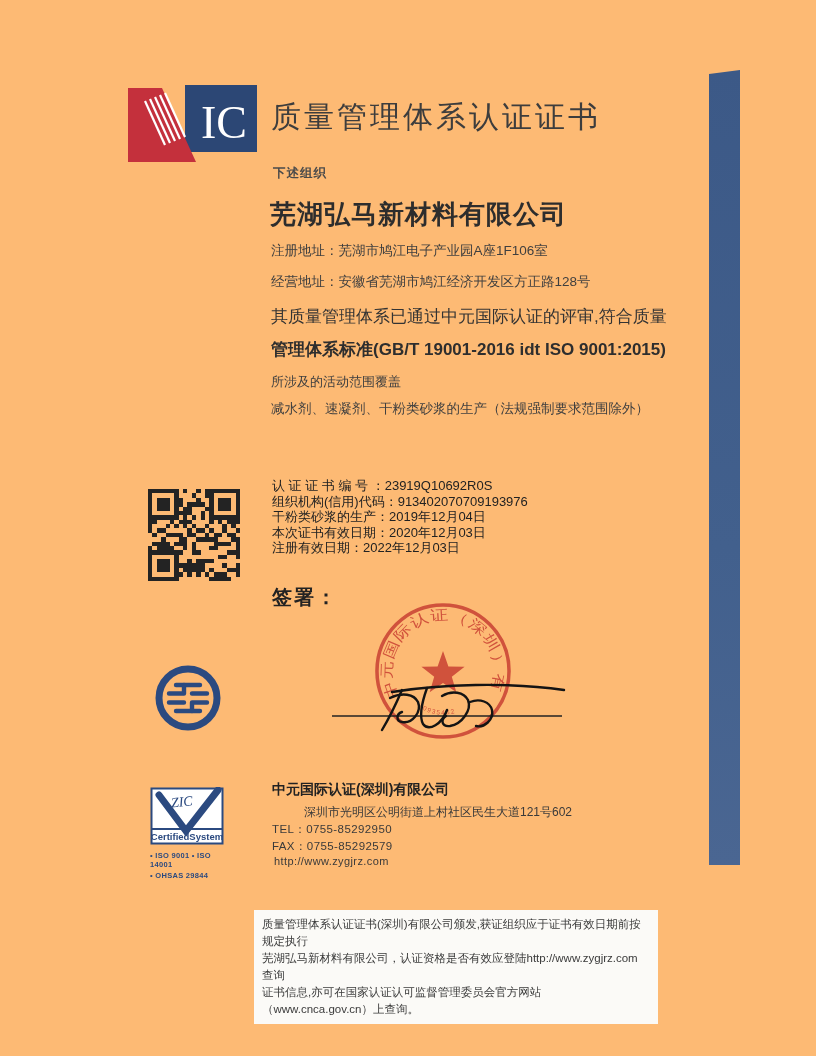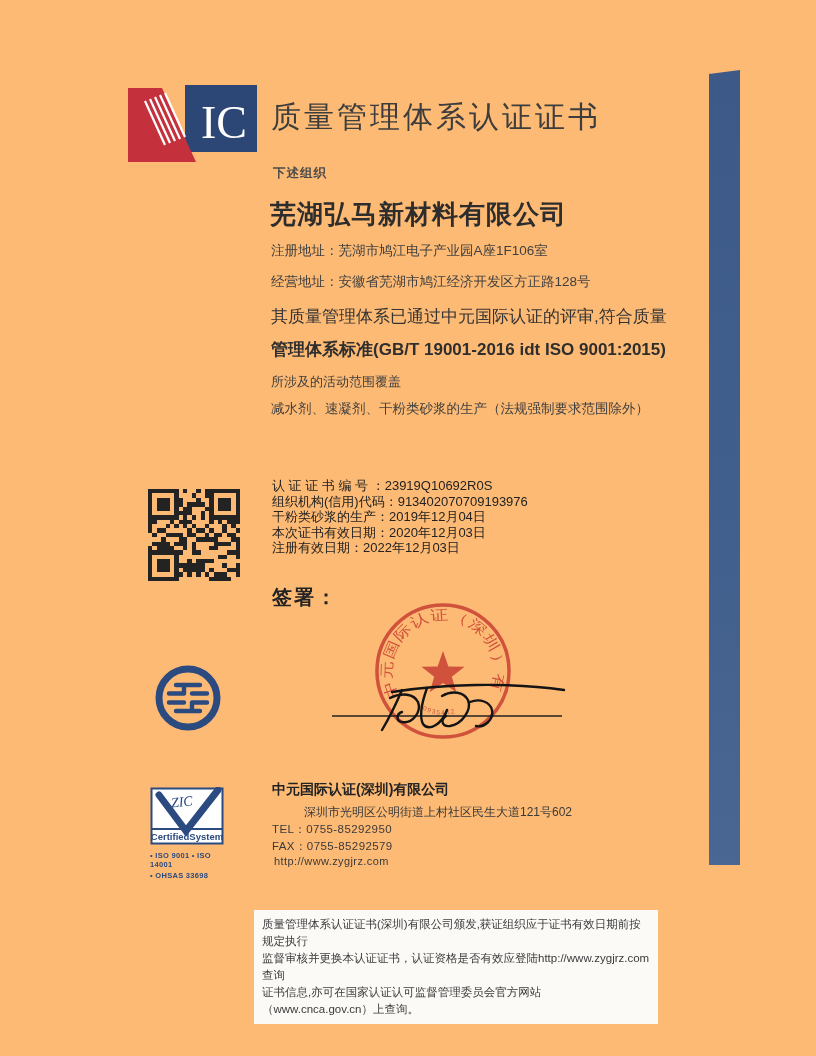--- a/index.html
+++ b/index.html
@@ -377,28 +377,28 @@
 
   <div class="abs cs-logo">
     <svg width="74" height="58" viewBox="0 0 74 58">
       <rect x="1.5" y="1.5" width="71" height="55" fill="#fff" stroke="#2b4a80" stroke-width="2"></rect>
       <path d="M 9,8 L 36,44 L 68,3" fill="none" stroke="#2b4a80" stroke-width="7" stroke-linecap="round"></path>
       <text x="21" y="20" font-size="14" font-style="italic" fill="#2b4a80" font-family="Liberation Serif, serif" transform="rotate(-6 27 16)">ZIC</text>
       <line x1="1.5" y1="42" x2="72.5" y2="42" stroke="#2b4a80" stroke-width="2"></line>
       <text x="37" y="53" font-size="9.5" font-weight="bold" fill="#2b4a80" text-anchor="middle">CertifiedSystem</text>
     </svg>
     <div class="cs-bullets">• ISO 9001   • ISO 14001</div>
-    <div class="cs-bullets">• OHSAS 33698</div>
+    <div class="cs-bullets">• OHSAS 29844</div>
   </div>
 
   <div class="abs issuer-name">中元国际认证(深圳)有限公司</div>
   <div class="abs issuer-addr">深圳市光明区公明街道上村社区民生大道121号602</div>
   <div class="abs issuer-tel">TEL：0755-85292950</div>
   <div class="abs issuer-fax">FAX：0755-85292579</div>
   <div class="abs issuer-url">http://www.zygjrz.com</div>
 
   <div class="abs footer">
     <div>质量管理体系认证证书(深圳)有限公司颁发,获证组织应于证书有效日期前按规定执行</div>
-    <div>监督审核并更换本认证证书，认证资格是否有效应登陆http://www.zygjrz.com 查询</div>
+    <div>芜湖弘马新材料有限公司，认证资格是否有效应登陆http://www.zygjrz.com 查询</div>
     <div>证书信息,亦可在国家认证认可监督管理委员会官方网站（www.cnca.gov.cn）上查询。</div>
   </div>
 
 </div>
 
 </body></html>

